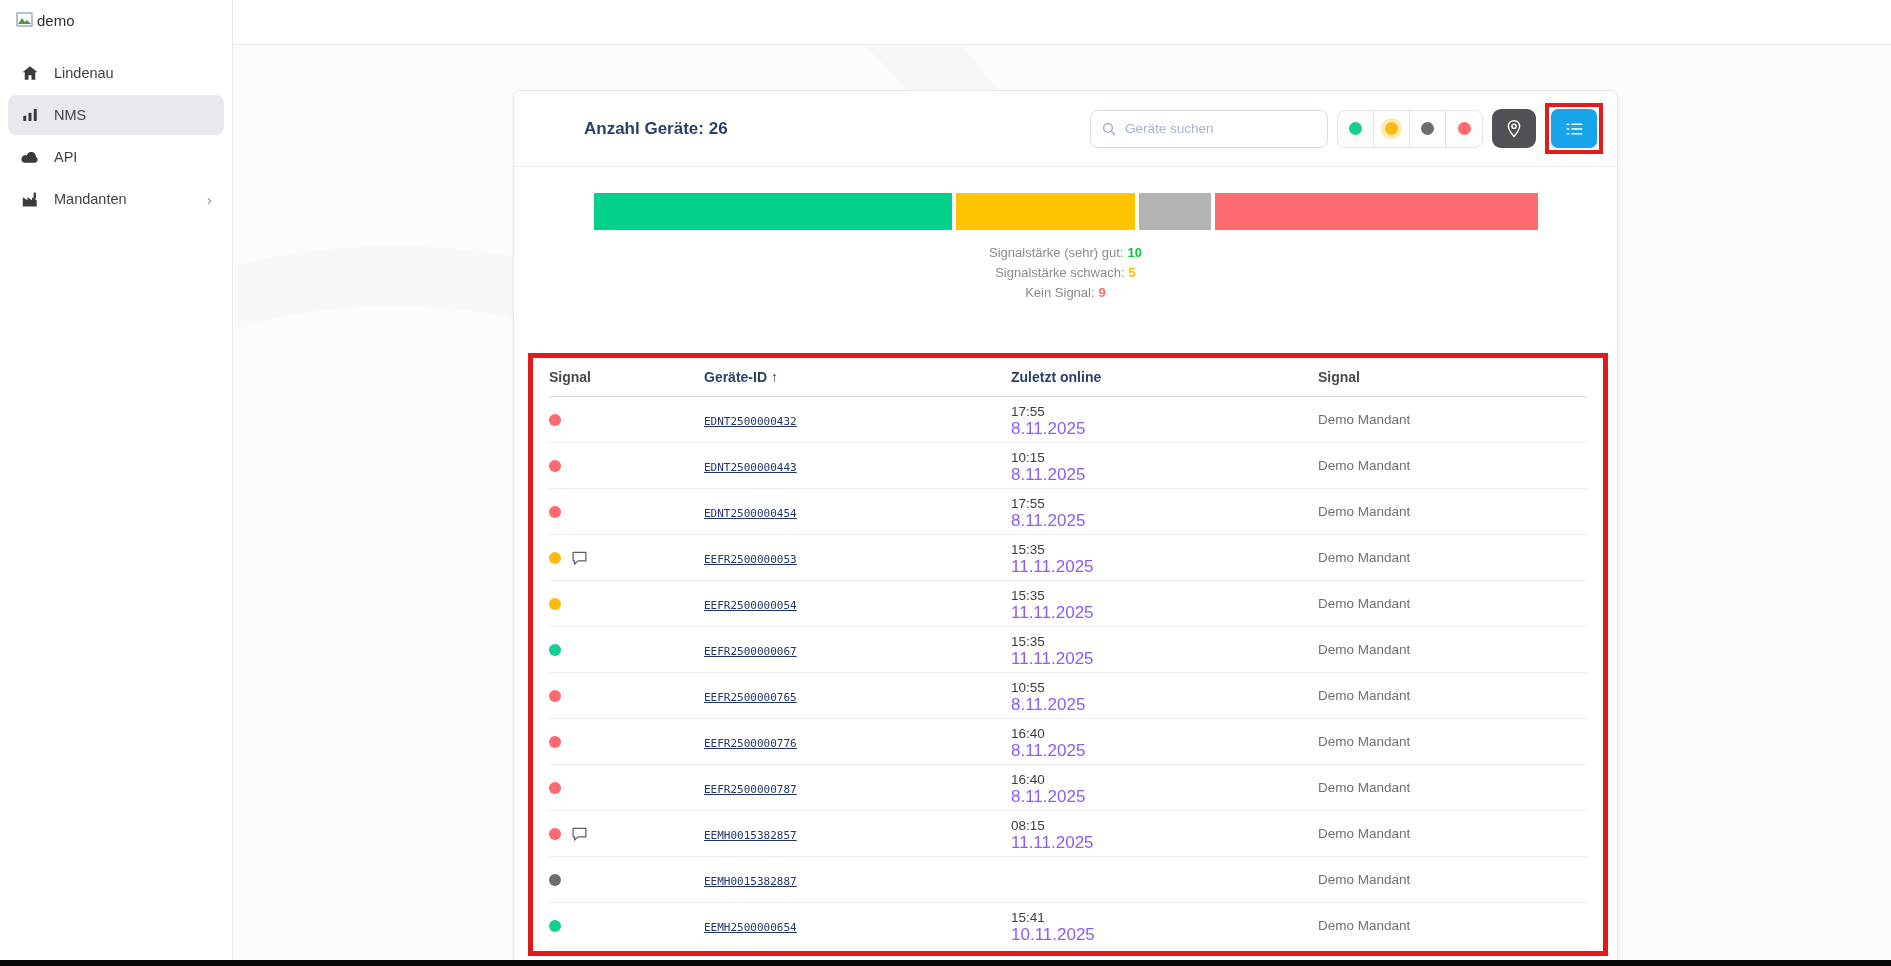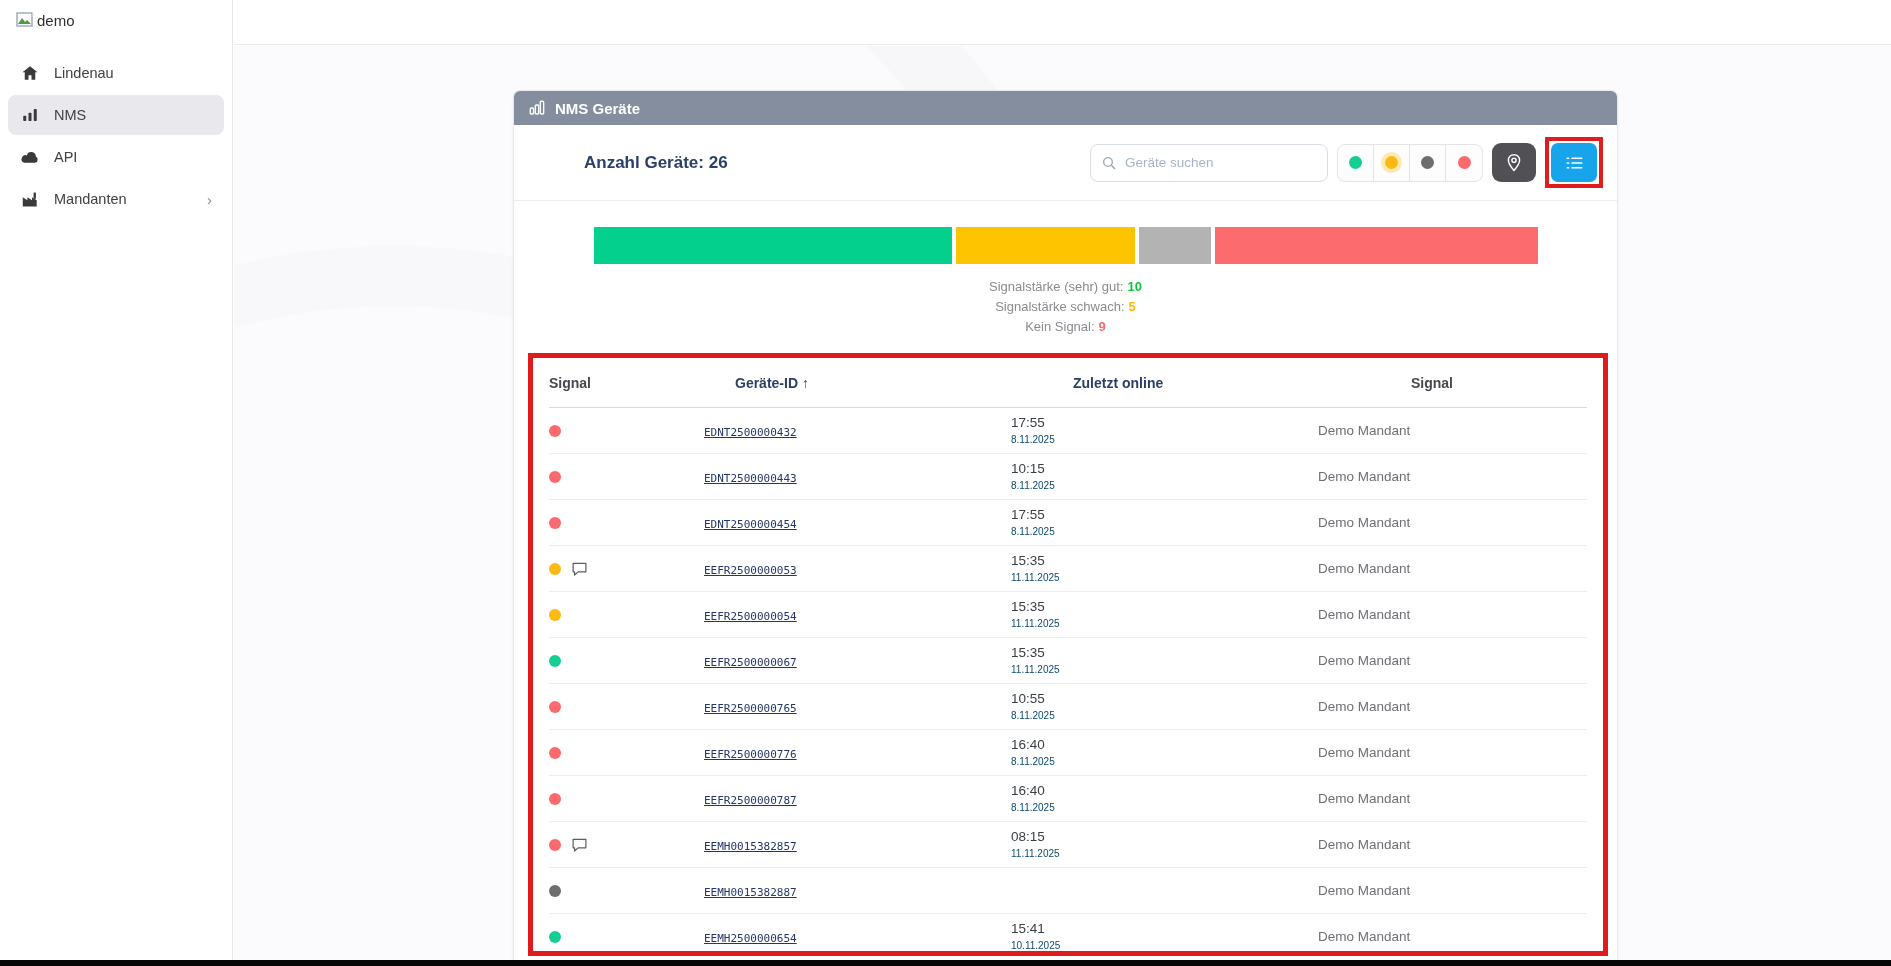--- a/index.html
+++ b/index.html
@@ -72,32 +72,32 @@
   .bar-wrap { width:944px; margin:26px auto 0; height:37px; display:flex; gap:4px; }
   .bar-seg { height:100%; }
 
   .stats { margin-top:13px; text-align:center; font-size:13px; line-height:20px; color:#8a8b8f; }
   .stat-line .stat-value { font-weight:bold; margin-left:4px; }
 
   .table-box { position:absolute; left:14px; top:262px; width:1080px; height:603px;
     border:5px solid #e11b1b; background:#fff; overflow:hidden; }
   .table-inner { padding:0 16px; }
   .thead { display:grid; grid-template-columns:155px 307px 307px 1fr; align-items:center;
-    height:50px; border-bottom:1px solid #d8dadd; font-size:14px; font-weight:bold;gap:31px; }
+    height:39px; border-bottom:1px solid #d8dadd; font-size:14px; font-weight:bold; }
   .th-plain { color:#46494e; }
   .th-link { color:#2b3f68; cursor:pointer; }
   .trow { display:grid; grid-template-columns:155px 307px 307px 1fr; align-items:center;
     height:46px; border-bottom:1px solid #ebedef; }
   .signal-cell { display:flex; align-items:center; gap:10px; }
   .dot { width:12px; height:12px; border-radius:50%; flex:0 0 auto; }
   .bubble { color:#5a5d61; }
   .dev-link { font-family:"DejaVu Sans Mono", monospace; font-size:11px; color:#23366b;
     text-decoration:underline; cursor:pointer; }
   .time { font-size:13.5px; color:#3b4046; line-height:17px; }
-  .date { font-size:10px; color:#0c4a6e; line-height:17px; }
+  .date { font-size:17px; color:#8b5cf6; line-height:17px; }
   .mandant-cell { font-size:13.5px; color:#6d7076; }
 
   .bottombar { position:absolute; left:0; right:0; bottom:0; height:6px; background:#060606; z-index:99; }
 </style>
 </head>
 <body>
 
 <div class="sidebar">
   <div class="logo-row">
     <span style="display:inline-flex;">
@@ -167,30 +167,20 @@
   <div class="avatar">
     <svg width="20" height="20" viewBox="0 0 24 24" fill="#fff">
         <circle cx="12" cy="9" r="3.6"></circle>
         <path d="M5 19.2 C5.8 15.6 8.6 14 12 14 C15.4 14 18.2 15.6 19 19.2 A10 10 0 0 1 5 19.2 Z"></path>
       </svg>
   </div>
 </div>
 
 <div class="main">
   <div class="card">
-    <div class="card-header">
-      <span style="display:inline-flex;">
-        <svg width="18" height="18" viewBox="0 0 24 24" fill="none" stroke="#fff" stroke-width="1.8">
-            <rect x="3" y="12" width="4.5" height="8" rx="1.5"></rect>
-            <rect x="9.7" y="8" width="4.5" height="12" rx="1.5"></rect>
-            <rect x="16.4" y="3" width="4.5" height="17" rx="1.5"></rect>
-          </svg>
-      </span>
-      <span>NMS Geräte</span>
-    </div>
 
     <div class="toolbar">
       <div class="count-label">Anzahl Geräte: 26</div>
       <div class="controls">
         <div class="search-box">
           <span class="search-icon">
             <svg width="16" height="16" viewBox="0 0 24 24" fill="none" stroke="#9aa3ba" stroke-width="2">
                 <circle cx="10.5" cy="10.5" r="6.5"></circle>
                 <line x1="15.5" y1="15.5" x2="21" y2="21"></line>
               </svg>

